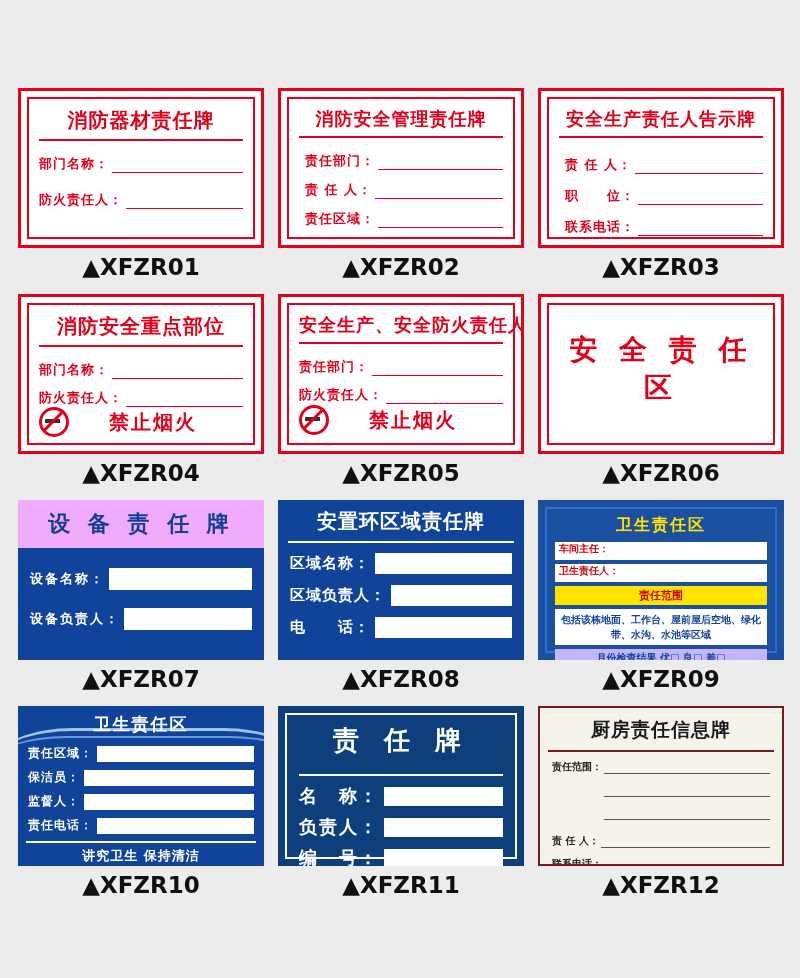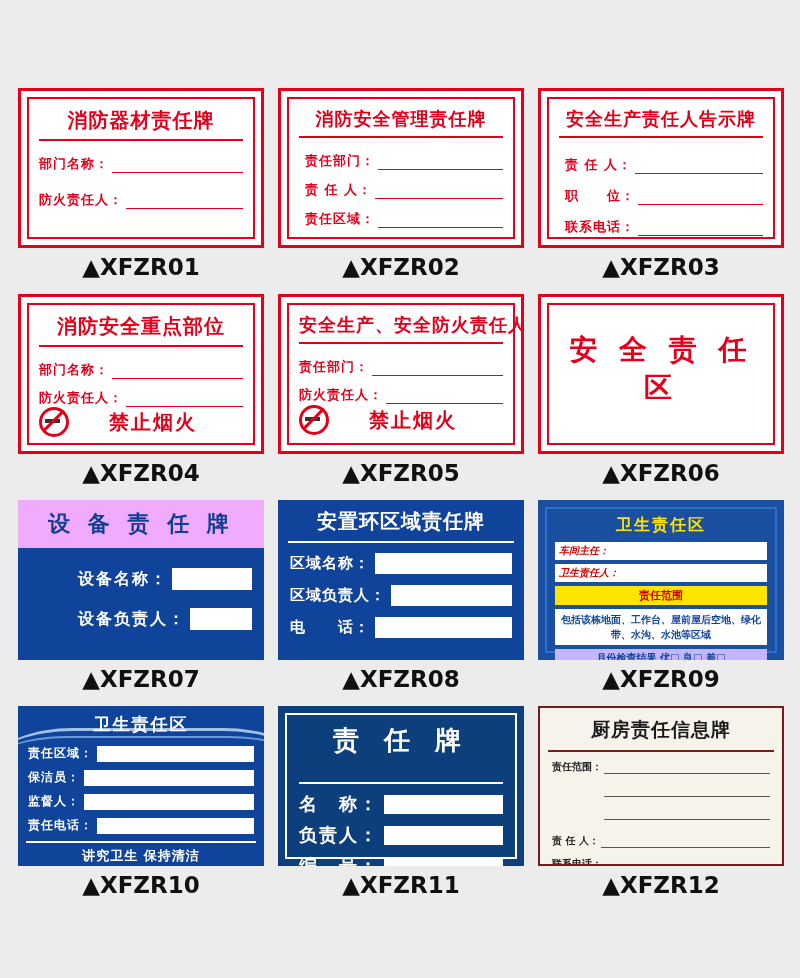--- a/index.html
+++ b/index.html
@@ -119,40 +119,40 @@
 
   
   .blue-card{background:#10449a;color:#fff;}
   .c7-head{
     background:#f0abfc;color:#123f92;
     font-weight:bold;font-size:22px;letter-spacing:5px;
     text-align:center;padding:9px 0 9px 0;
   }
   .c7-body{padding:12px 12px 0 12px;}
   .c7-row{display:flex;align-items:center;margin-bottom:14px;}
-  .c7-row .lbl{font-size:16px;font-weight:bold;letter-spacing:2px;white-space:nowrap;margin-left:48px;}
+  .c7-row .lbl{font-size:13px;font-weight:bold;letter-spacing:2px;white-space:nowrap;}
   .c7-row .box{flex:1;height:22px;background:#fff;margin-left:4px;}
 
   .c8-head{
     color:#fff;font-weight:bold;font-size:20px;letter-spacing:1px;text-align:center;
     padding:8px 0 6px 0;border-bottom:2px solid #fff;margin:0 10px;
   }
   .c8-body{padding:10px 12px 0 12px;}
   .c8-row{display:flex;align-items:center;margin-bottom:11px;}
   .c8-row .lbl{font-size:15px;font-weight:bold;letter-spacing:1px;white-space:nowrap;}
   .c8-row .box{flex:1;height:21px;background:#fff;margin-left:5px;}
 
   
   .c9{background:#1b4fa0;padding:7px;box-sizing:border-box;}
   .c9-inner{border:2px solid #2f6fd0;width:100%;height:100%;box-sizing:border-box;padding:6px 8px;}
   .c9-title{
     color:#ffe400;font-weight:bold;font-size:16px;text-align:center;letter-spacing:2px;
     margin-bottom:6px;
   }
-  .c9-row{display:flex;align-items:center;background:#fff;margin-bottom:4px;height:18px;font-style:italic;}
+  .c9-row{display:flex;background:#fff;margin-bottom:4px;height:18px;}
   .c9-row .lbl{font-size:10px;color:#c00;font-weight:bold;padding:0 4px;white-space:nowrap;}
   .c9-row .fill{flex:1;background:#fff;height:100%;}
   .c9-band{
     background:#ffe400;color:#c00;font-weight:bold;font-size:11px;text-align:center;
     padding:2px 0;margin:4px 0 4px 0;
   }
   .c9-text{
     background:#fff;color:#10449a;font-size:10px;line-height:1.5;text-align:center;
     padding:3px 2px;font-weight:bold;
   }
@@ -182,21 +182,21 @@
   .c10-foot{
     color:#fff;font-weight:bold;font-size:13px;text-align:center;
     border-top:2px solid #fff;margin:4px 8px 0 8px;padding-top:4px;letter-spacing:1px;
   }
 
   
   .c11{background:#0d3f7d;padding:7px;box-sizing:border-box;}
   .c11-inner{border:2px solid #fff;width:100%;height:100%;box-sizing:border-box;padding:8px 12px;}
   .c11-title{
     color:#fff;font-weight:bold;font-size:26px;letter-spacing:8px;text-align:center;
-    padding-bottom:24px;border-bottom:2px solid #fff;margin-bottom:8px;
+    padding-bottom:16px;border-bottom:2px solid #fff;margin-bottom:8px;
   }
   .c11-row{display:flex;align-items:center;margin-bottom:7px;}
   .c11-row .lbl{color:#fff;font-size:18px;font-weight:bold;letter-spacing:2px;white-space:nowrap;}
   .c11-row .box{flex:1;height:19px;background:#fff;margin-left:5px;}
 
   
   .c12{background:#f6f3ea;border:2px solid #7b1a1a;box-sizing:border-box;display:flex;flex-direction:column;}
   .c12-title{
     color:#1b1b1b;font-weight:bold;font-size:19px;text-align:center;letter-spacing:1px;
     padding:9px 0 7px 0;border-bottom:2px solid #7b1a1a;margin:0 8px;

